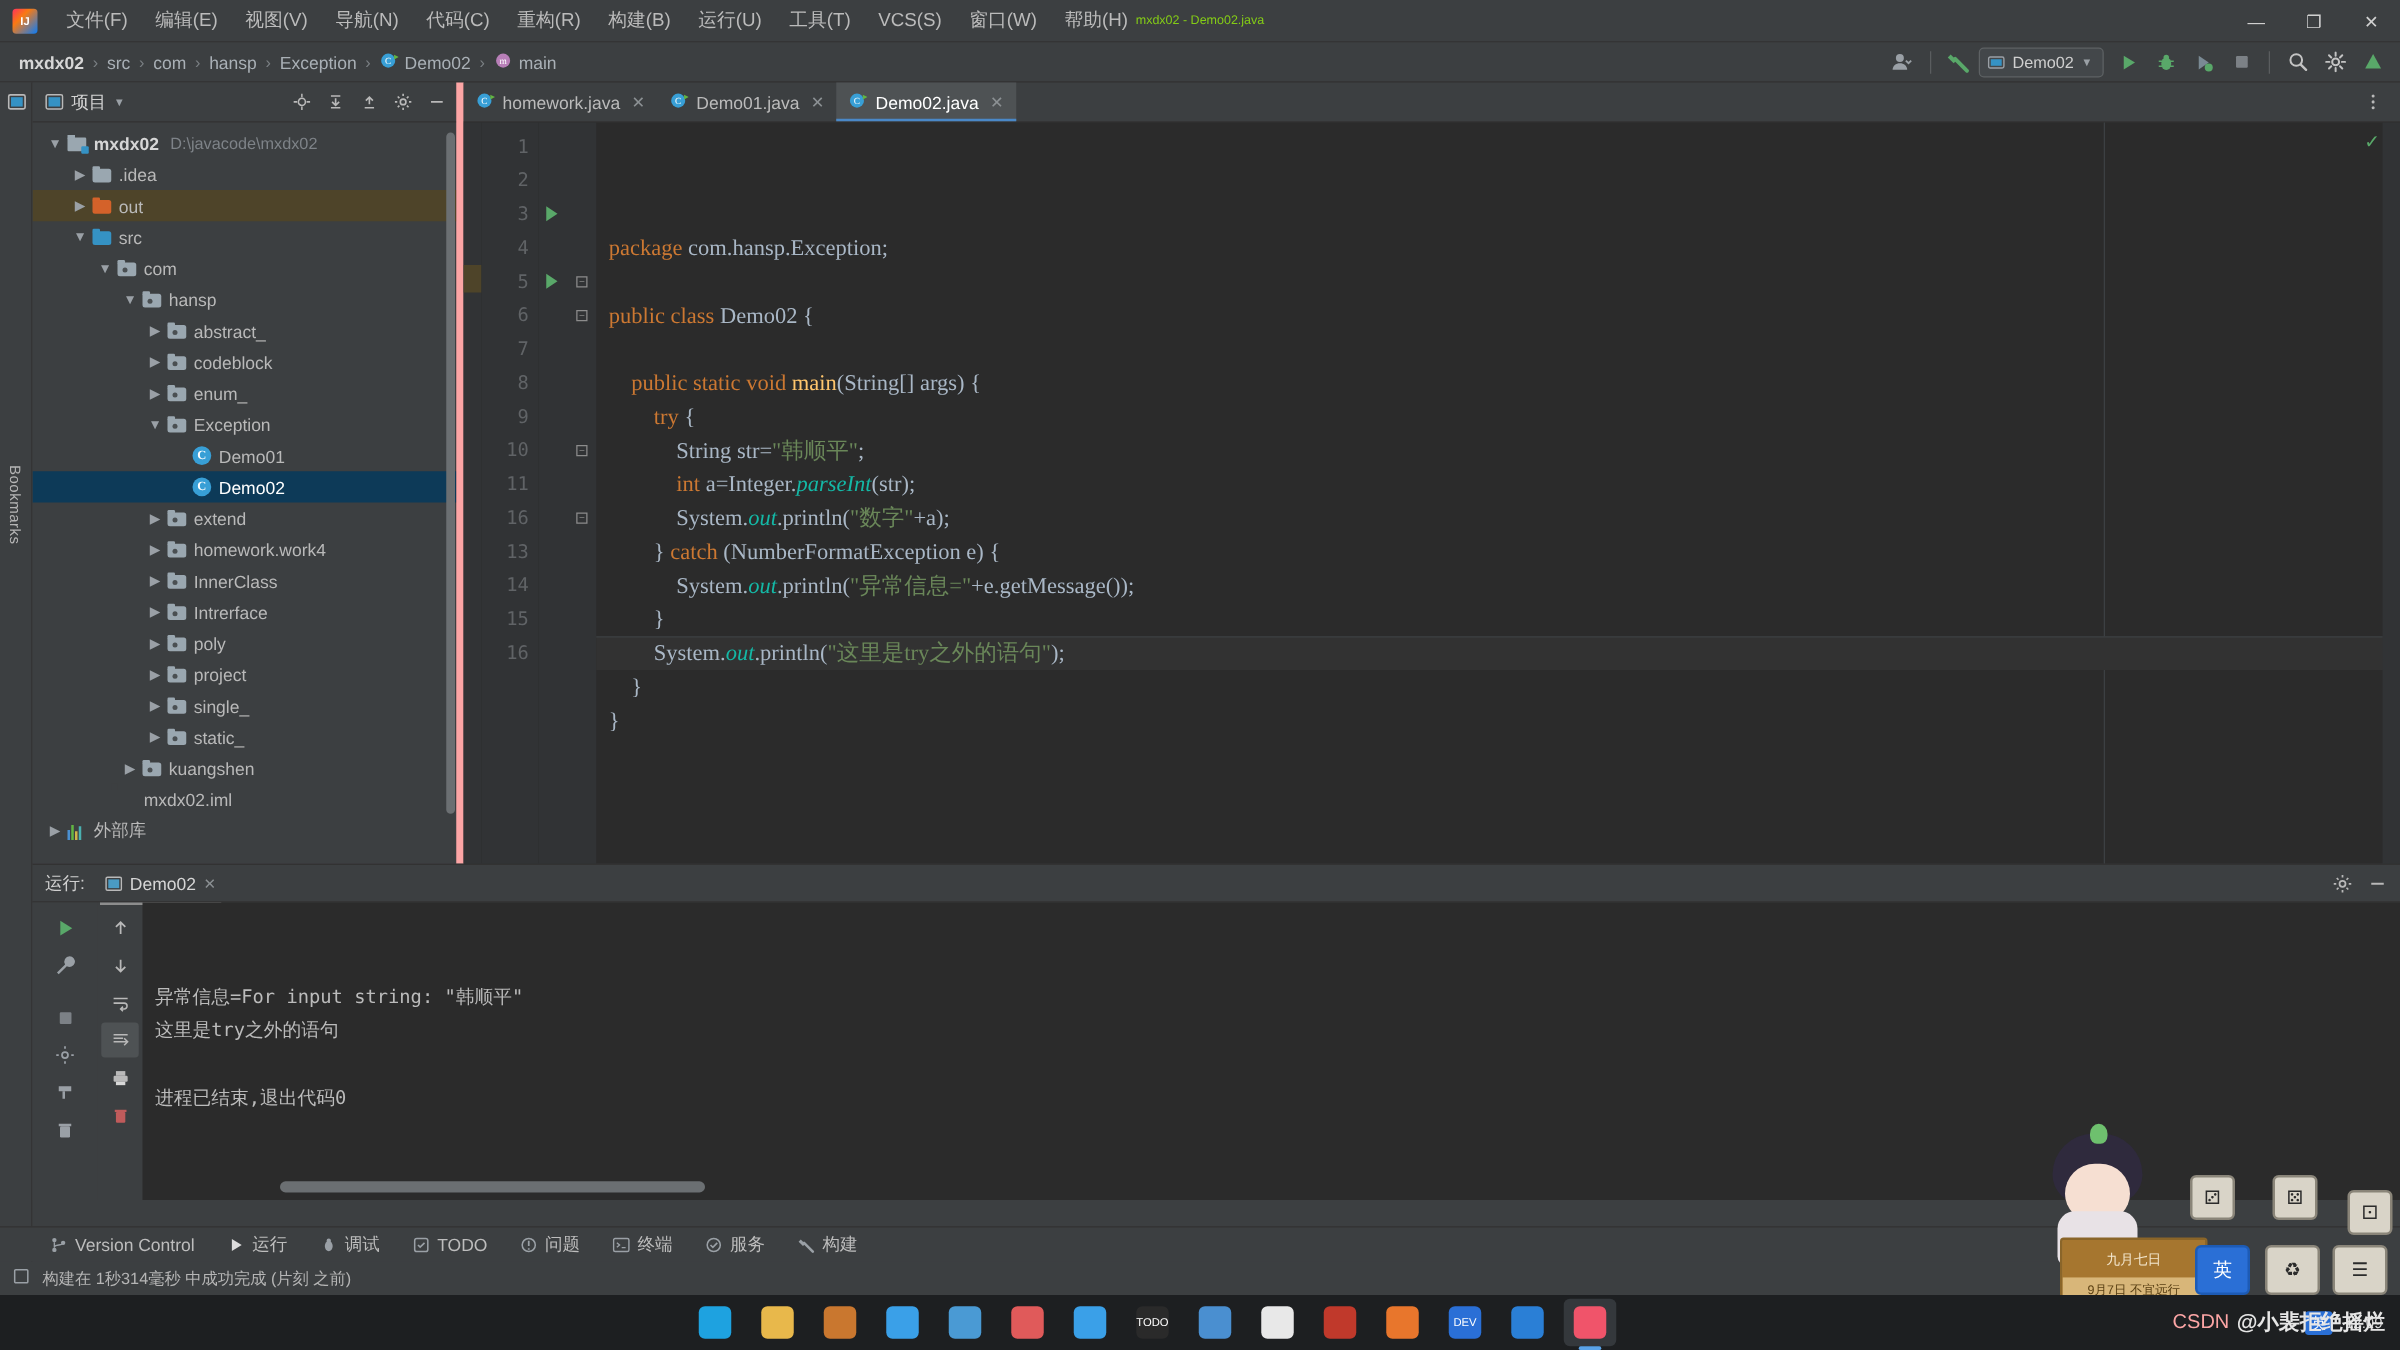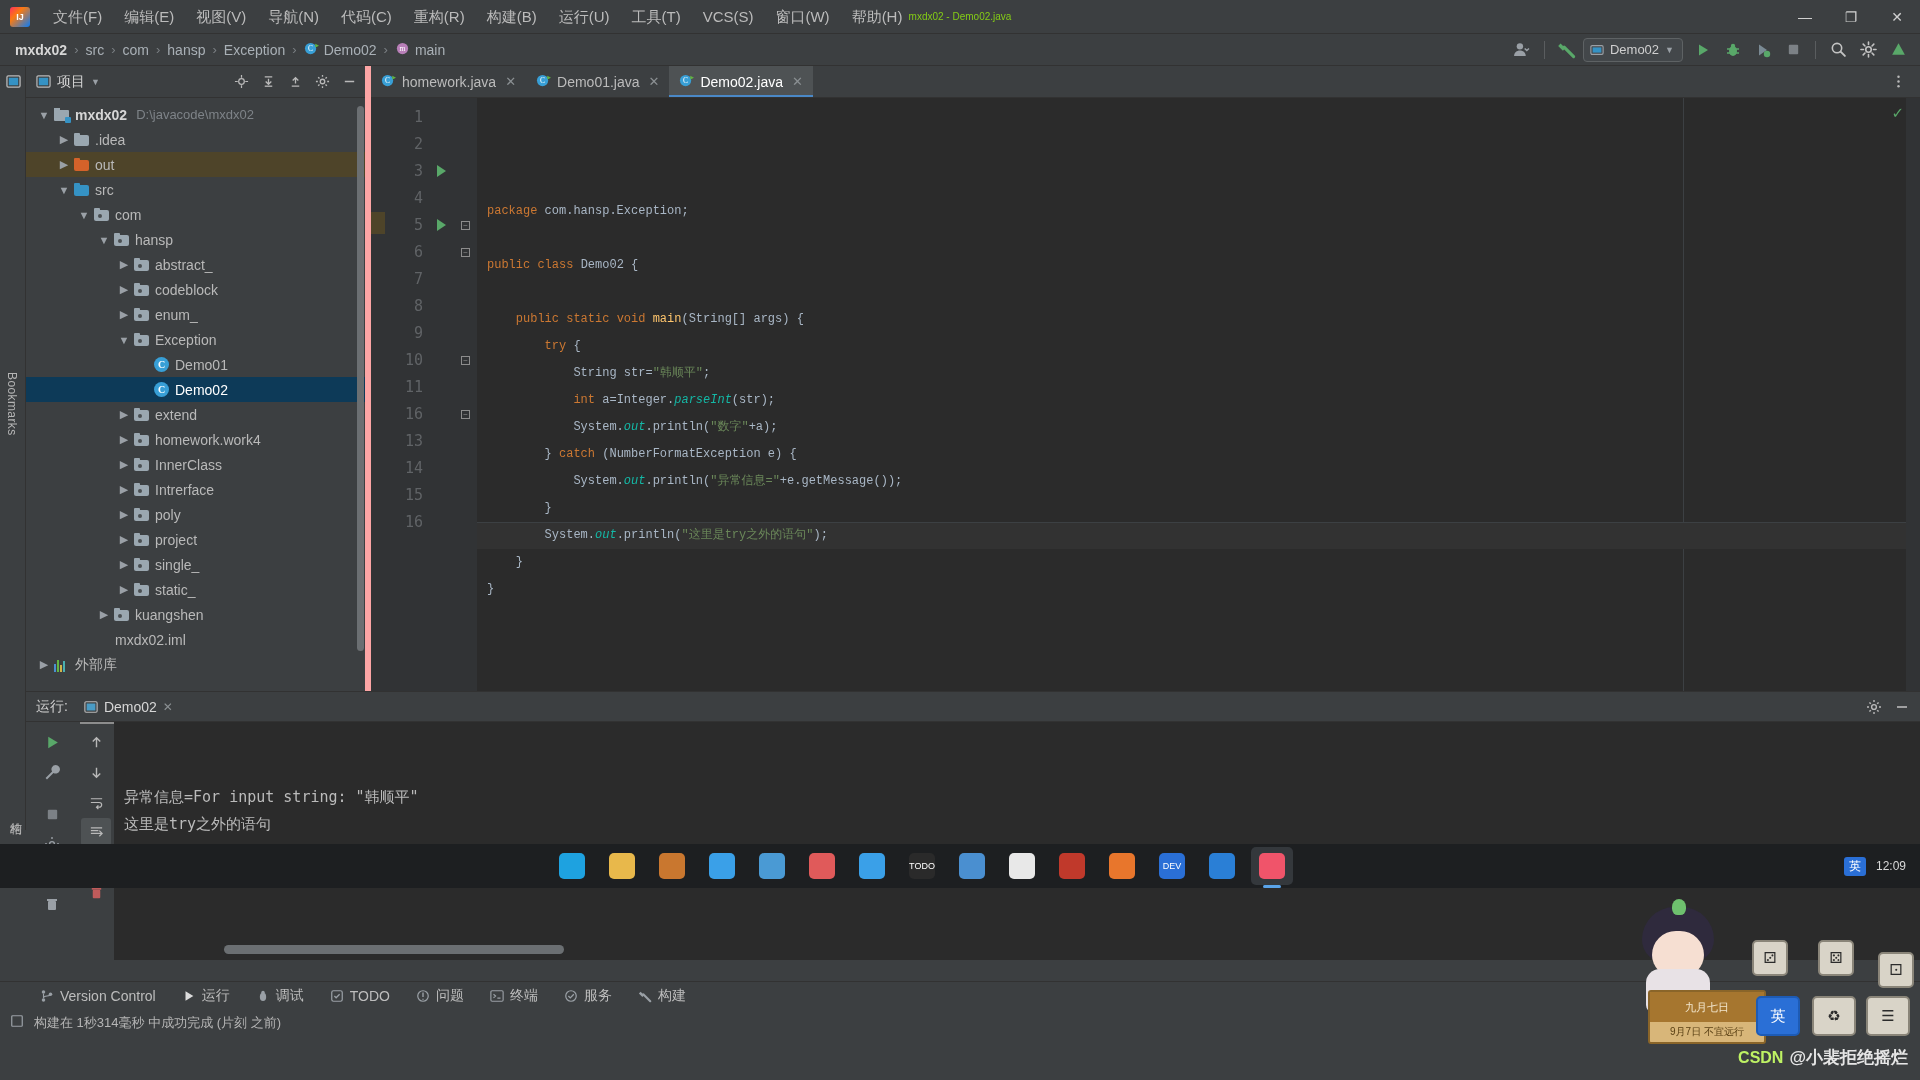--- a/index.html
+++ b/index.html
@@ -3,21 +3,21 @@
 <meta charset="utf-8">
 <style>
   * { box-sizing: border-box; margin: 0; padding: 0; }
   html, body {
     width: 1920px; height: 1080px;
     background: #3c3f41;
     font-family: "Liberation Sans", "DejaVu Sans", sans-serif;
     overflow: hidden;
     color: #bbbbbb;
   }
-  #app { position: relative; width: 1920px; height: 888px; border-radius: 17px; }
+  #app { position: relative; width: 1920px; height: 1080px; border-radius: 17px; }
 
   
   .titlebar {
     position: absolute; top: 0; left: 0; width: 1920px; height: 34px;
     background: #3c3f41; display: flex; align-items: center;
     border-bottom: 1px solid #323232;
   }
   .ij-logo {
     width: 20px; height: 20px; margin-left: 10px; margin-right: 12px;
     background: linear-gradient(135deg,#fe315d 0%,#f97a12 35%,#087cfa 100%);
@@ -218,22 +218,22 @@
     border-left: 9px solid #59a869; border-top: 6px solid transparent;
     border-bottom: 6px solid transparent;
   }
   .fold {
     position: absolute; left: 30px; top: 9px; width: 9px; height: 9px;
     border: 1px solid #8c8c8c; color: #8c8c8c; font-size: 8px;
     display: flex; align-items: center; justify-content: center; line-height: 1;
   }
   .fold.open::after { content: "−"; }
   .code {
-    flex: 1; padding-top: 19px; font-family: Liberation Mono, monospace;
-    font-size: 12px; line-height: 27px; white-space: pre; color: #a9b7c6;
+    flex: 1; padding-top: 6px; font-family: Liberation Serif, serif;
+    font-size: 18px; line-height: 27px; white-space: pre; color: #a9b7c6;
     position: relative;
   }
   .cline { height: 27px; padding-left: 10px; position: relative; }
   .cline.caret { background: #323232; }
   .cline.caret::before {
     content:""; position:absolute; left:0; right:0; top:0; height:1px;
     background:#3c4043;
   }
   .kw { color: #cc7832; }
   .str { color: #6a8759; }
@@ -385,21 +385,21 @@
   .dicebox {
     position: absolute; width: 36px; height: 36px; background: #d9d4c8;
     border: 2px solid #8a8579; border-radius: 5px; display: flex;
     align-items: center; justify-content: center; font-size: 15px; color: #2b2b2b;
   }
   .watermark {
     position: absolute; right: 12px; top: 1046px; display: flex;
     align-items: center; gap: 6px; font-size: 17px; color: #e6e6e6;
     font-weight: bold;
   }
-  .wm-csdn { color: #bef264; font-size: 16px; font-weight: bold; }
+  .wm-csdn { color: #fca5a5; font-size: 16px; font-weight: normal; }
 </style>
 </head>
 <body>
 
 <div id="app">
 
   <div class="titlebar">
     <div class="ij-logo"></div>
     <div class="menu-items" id="menubar">
         <div class="menu-item">文件(F)</div>

